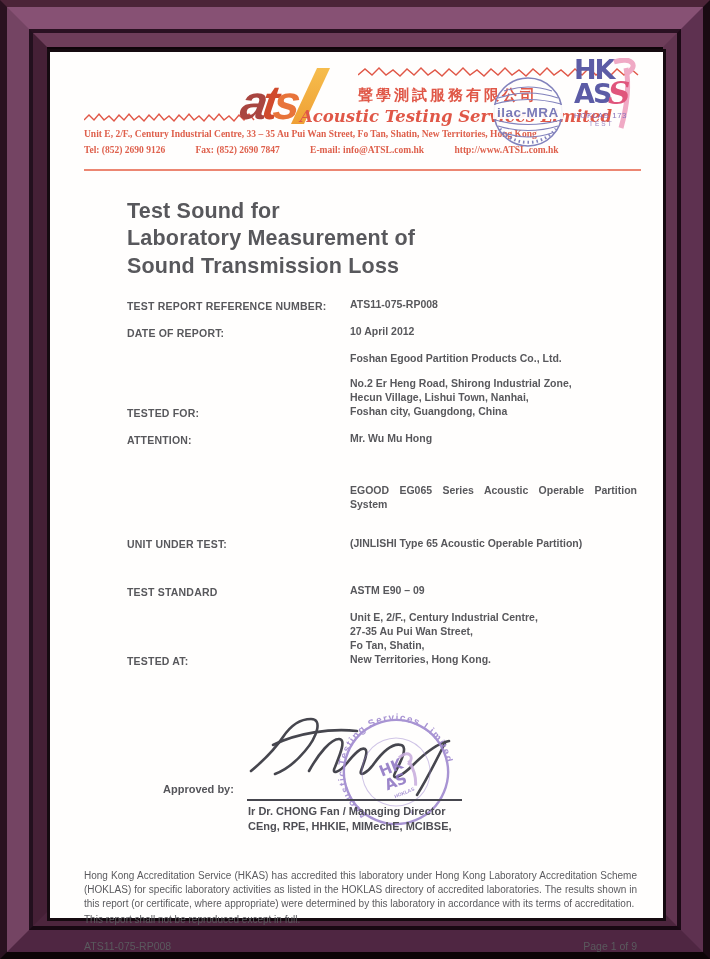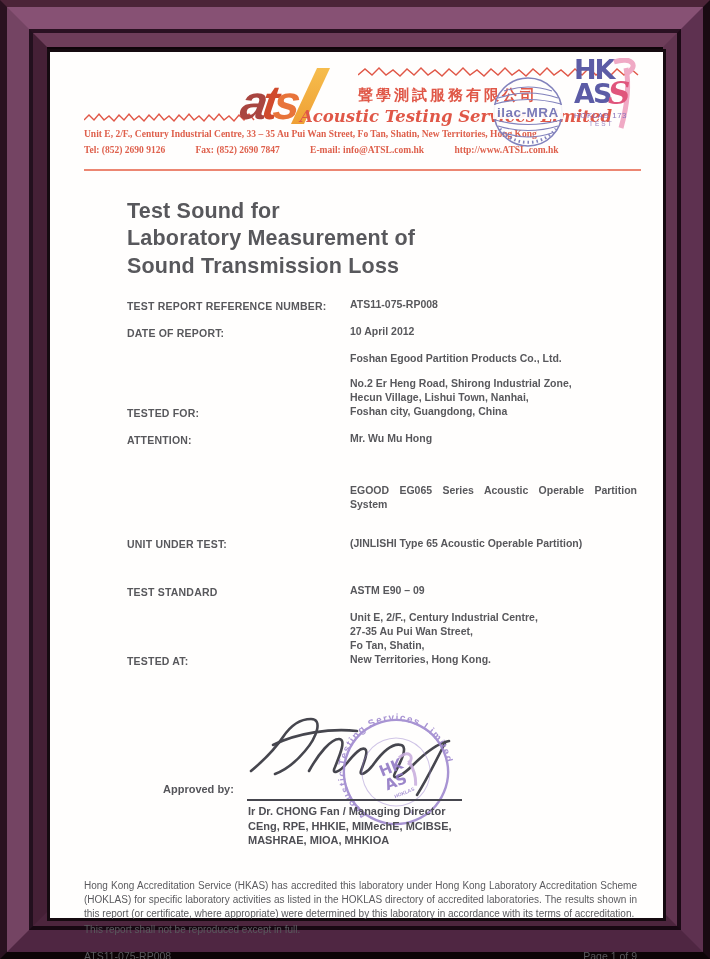--- a/index.html
+++ b/index.html
@@ -59,21 +59,21 @@
   .gap-top{margin-top:34px;}
   
   .sig-area{position:relative;height:146px;margin:44px 26px 0 77px;}
   .approved{position:absolute;left:0;top:72px;font-size:11px;font-weight:bold;color:#55555a;margin-left:36px;}
   .sig-svg{position:absolute;left:118px;top:0;}
   .sig-line{position:absolute;left:120px;top:88px;width:215px;border-top:2px solid #46464e;}
   .stamp{position:absolute;left:210px;top:2px;opacity:0.88;transform:rotate(-22deg);}
   .signatory{position:absolute;left:121px;top:93px;font-size:11px;font-weight:bold;
     color:#4e4e54;line-height:1.35;white-space:nowrap;}
   
-  .acc-note{margin:22px 26px 0 34px;font-size:10px;color:#5a5a5e;line-height:1.4;text-align:justify;}
+  .acc-note{margin:12px 26px 0 34px;font-size:10px;color:#5a5a5e;line-height:1.4;text-align:justify;}
   .repro-note{margin:3px 26px 0 34px;font-size:10px;color:#5a5a5e;}
   .foot-row{display:flex;justify-content:space-between;margin:15px 26px 0 34px;
     font-size:10.5px;color:#5a5a5e;}
 </style>
 </head>
 <body>
 
 <div class="frame">
   <div class="bevel b1"></div>
   <div class="bevel b2"></div>
@@ -208,21 +208,20 @@
       <text x="-15" y="-1" font-size="15" font-weight="bold" font-family="DejaVu Sans, sans-serif" fill="#8f76c4">HK</text>
       <text x="-15" y="14" font-size="15" font-weight="bold" font-family="DejaVu Sans, sans-serif" fill="#8f76c4">AS</text>
       <text x="0" y="24" text-anchor="middle" font-size="5" font-weight="bold" fill="#9d86ce">HOKLAS</text>
       <path d="M8,-12 C20,-16 24,-8 14,-2 M16,-6 C18,6 16,14 13,20" fill="none" stroke="#c9aede" stroke-width="3"></path>
     </svg>
     <div class="sig-line"></div>
     <div class="approved">Approved by:</div>
     <div class="signatory">
       <div>Ir Dr. CHONG Fan / Managing Director</div>
       <div>CEng, RPE, HHKIE, MIMechE, MCIBSE,</div>
-      <div>MASHRAE, MIOA, MHKIOA</div>
     </div>
   </div>
 
   <div class="acc-note">Hong Kong Accreditation Service (HKAS) has accredited this laboratory under Hong Kong Laboratory Accreditation Scheme (HOKLAS) for specific laboratory activities as listed in the HOKLAS directory of accredited laboratories. The results shown in this report (or certificate, where appropriate) were determined by this laboratory in accordance with its terms of accreditation.</div>
   <div class="repro-note">This report shall not be reproduced except in full.</div>
   <div class="foot-row">
     <span>ATS11-075-RP008</span>
     <span>Page 1 of 9</span>
   </div>
 

